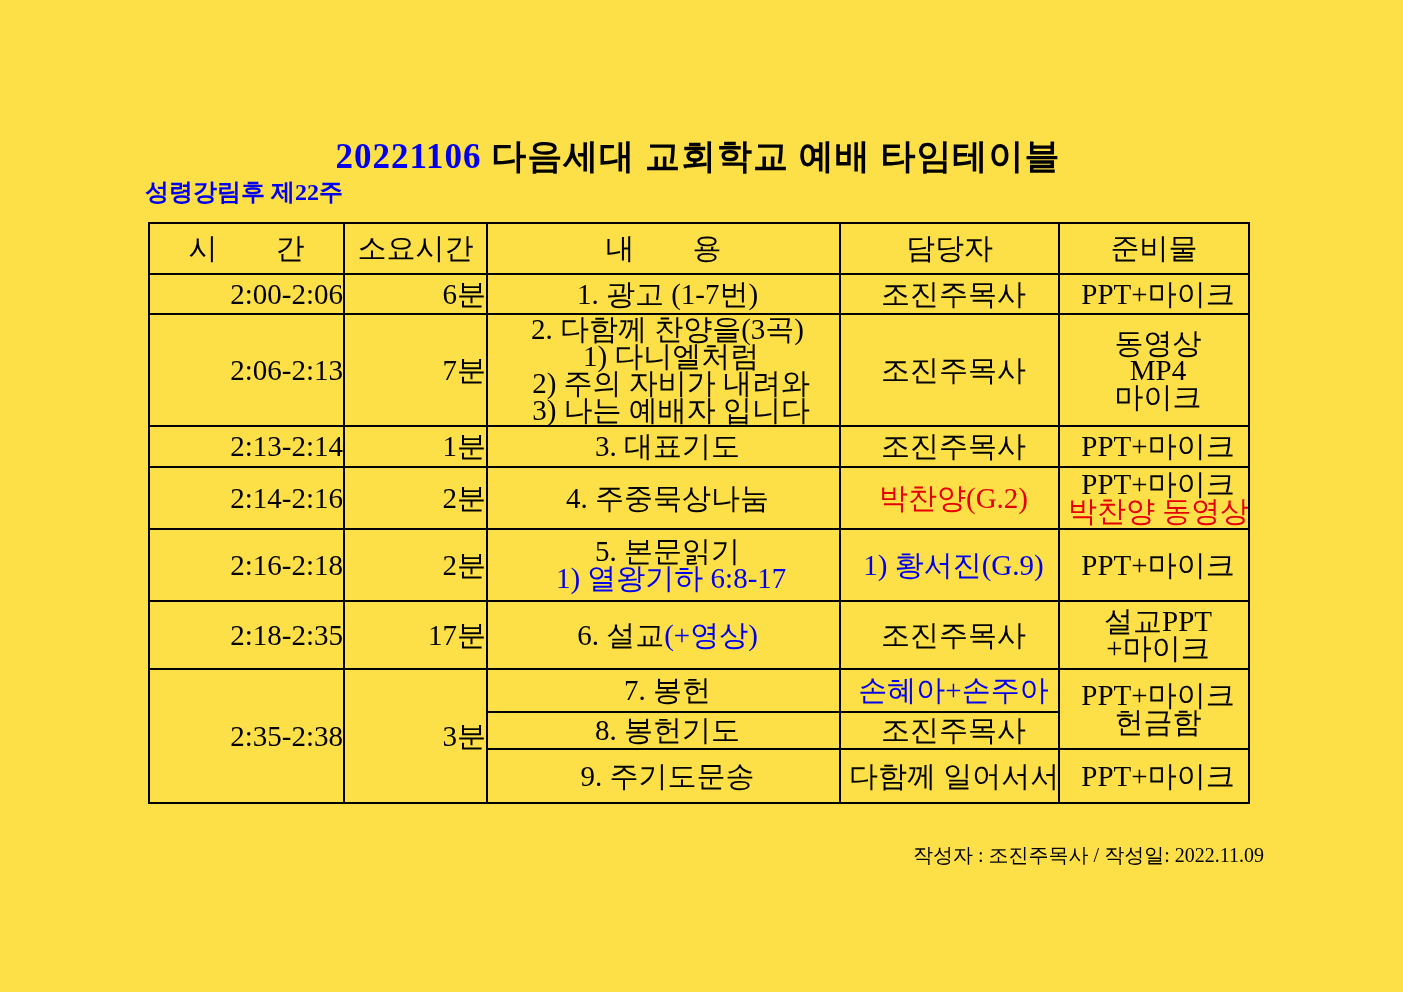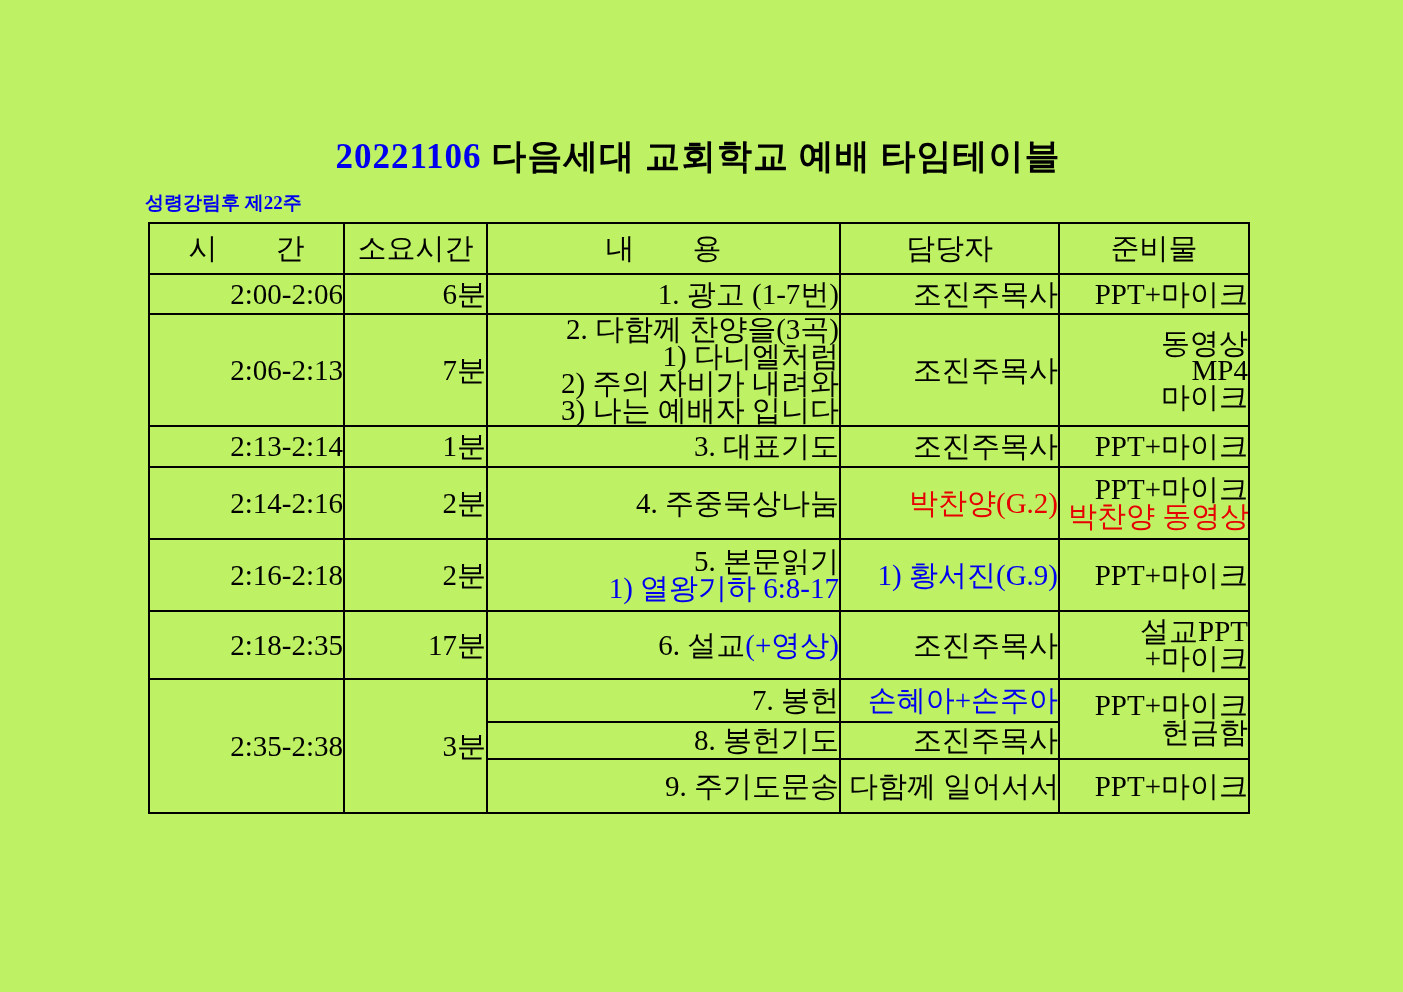--- a/index.html
+++ b/index.html
@@ -1,59 +1,59 @@
 <!DOCTYPE html>
 <html><head>
 <meta charset="utf-8">
 <style>
   html,body{margin:0;padding:0;background:#888;}
   .page{
     position:relative;
     width:1403px;height:992px;
-    background:#bef264;
+    background:#fde047;
     font-family:"Liberation Serif","DejaVu Serif",serif;
     color:#000;
     overflow:hidden;
     text-decoration:underline;
   }
   .title{
     position:absolute;left:148px;top:133px;width:1100px;
     text-align:center;font-size:35px;font-weight:bold;
     letter-spacing:1px;white-space:pre;
   }
   .subtitle{
-    position:absolute;left:145px;top:190px;
-    font-size:19px;font-weight:bold;white-space:pre;
+    position:absolute;left:145px;top:176px;
+    font-size:24px;font-weight:bold;white-space:pre;
   }
   table.timetable{
     position:absolute;left:148px;top:222px;
     border-collapse:collapse;table-layout:fixed;width:1100px;
   }
   col.c0{width:195px}
   col.c1{width:143px}
   col.c2{width:353px}
   col.c3{width:219px}
   col.c4{width:190px}
   .timetable th,.timetable td{
     border:2px solid #000;
     font-size:29px;font-weight:normal;
     padding:0;vertical-align:middle;
     overflow:hidden;
   }
   .timetable thead tr{height:51px}
   .timetable tbody tr:nth-child(1){height:40px}
   .timetable tbody tr:nth-child(2){height:112px}
   .timetable tbody tr:nth-child(3){height:41px}
-  .timetable tbody tr:nth-child(4){height:72px}
+  .timetable tbody tr:nth-child(4){height:62px}
   .timetable tbody tr:nth-child(5){height:72px}
   .timetable tbody tr:nth-child(6){height:68px}
   .timetable tbody tr:nth-child(7){height:43px}
   .timetable tbody tr:nth-child(8){height:37px}
   .timetable tbody tr:nth-child(9){height:54px}
-  .timetable td.left{text-align:right;padding-left:8px;padding-right:0}
+  .timetable td.left{text-align:center;padding-left:8px;padding-right:0}
   .timetable td.center{text-align:right}
   .timetable th{text-align:center;white-space:pre}
   .line{line-height:27px;white-space:pre}
   .footer{
     position:absolute;top:842px;right:139px;
     font-size:20px;white-space:pre;
   }
 </style>
 </head>
 <body>
@@ -225,14 +225,15 @@
           <td class="left">
             <div class="line"><span>다함께 일어서서</span></div>
           </td>
           <td class="left">
             <div class="line"><span>PPT+마이크</span></div>
           </td>
         </tr>
       </tbody>
   </table>
 
+  <div class="footer">작성자 : 조진주목사 / 작성일: 2022.11.09</div>
 
 </div>
 
 </body></html>

